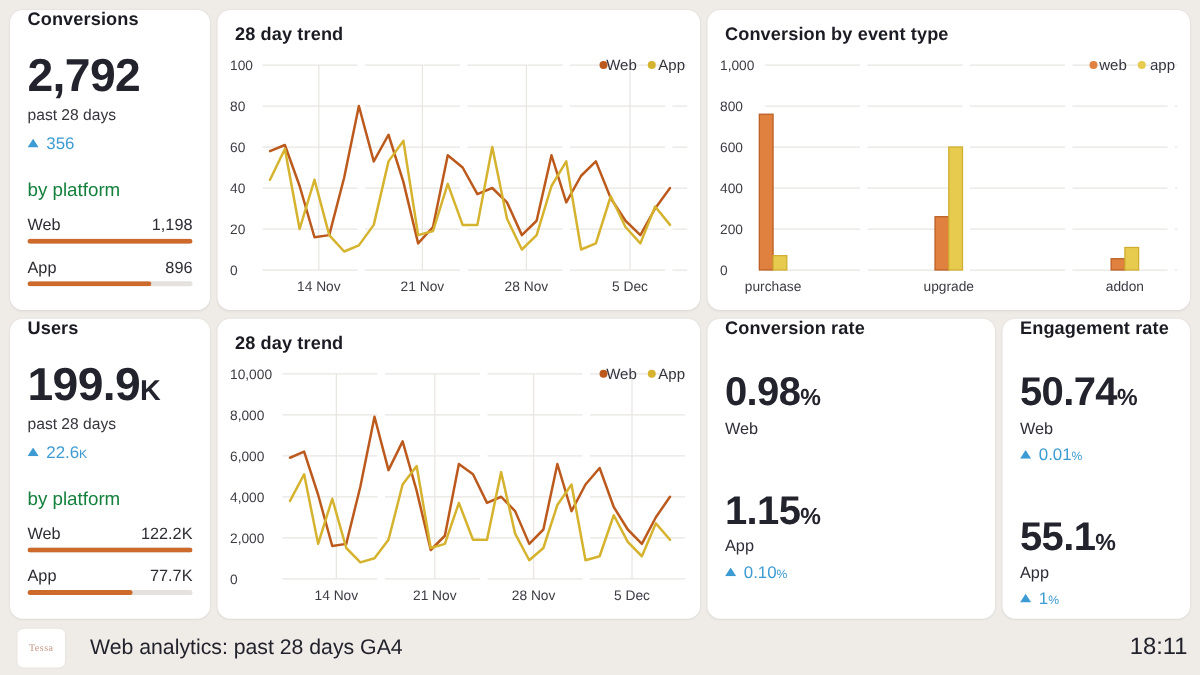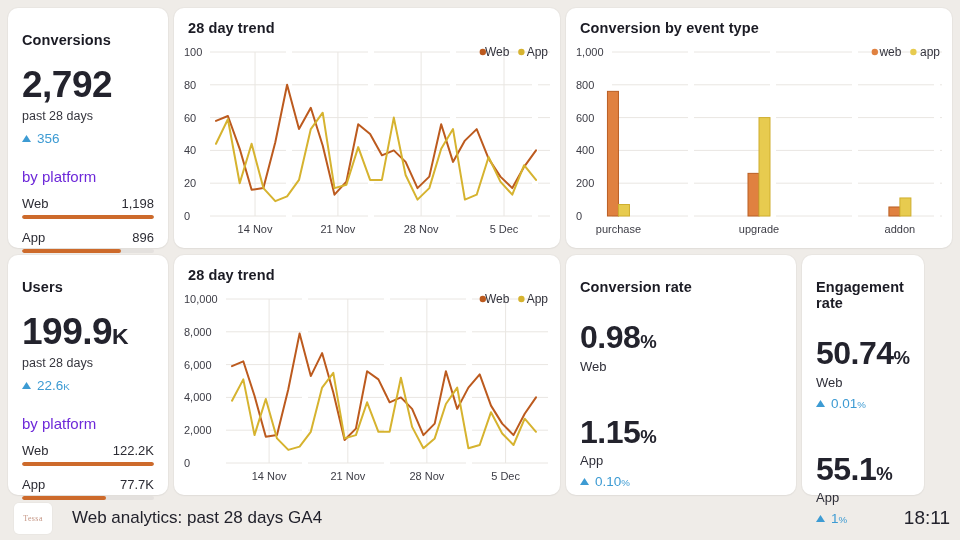--- a/index.html
+++ b/index.html
@@ -10,39 +10,39 @@
     color:#20202a;
   }
   .row { display:flex; gap:6px; padding:0 8px; }
   .row1 { margin-top:8px; }
   .row2 { margin-top:7px; }
   .card {
     background:#ffffff;
     border-radius:10px;
     height:240px;
     box-shadow:0 0 0 1px rgba(0,0,0,0.025), 0 1px 2px rgba(0,0,0,0.04);
-    padding:24px 14px;
+    padding:0 14px;
     position:relative;
   }
-  .w160{ width:160px; } .w386{ width:386px; } .w230{ width:230px; } .w150{ width:122px; }
+  .w160{ width:160px; } .w386{ width:386px; } .w230{ width:230px; } .w150{ width:150px; }
   .card h2 { font-size:14.5px; font-weight:700; color:#1b1b24; letter-spacing:0.1px; }
   .chart-card { padding:12px 10px; }
   .chart-card h2 { margin-left:4px; }
   .chart-mount { margin-top:8px; }
   svg { font-family:"Liberation Sans", sans-serif; display:block; }
   .ax { font-size:11px; fill:#3c3c45; }
   .leg { font-size:12px; fill:#34343e; }
   .grid { stroke:#e9e6e2; stroke-width:1; }
 
   .big { margin-top:18px; font-size:37px; font-weight:600; color:#23232d; letter-spacing:-0.5px; line-height:1.05; }
   .big .suffix { font-size:0.62em; font-weight:600; letter-spacing:0; }
   .period { margin-top:4px; font-size:12.5px; color:#36363e; }
   .delta { margin-top:8px; font-size:13.5px; color:#3d9bd3; display:flex; align-items:center; gap:6px; }
   .delta .dsuf { font-size:0.72em; }
-  .bd-label { margin-top:22px; font-size:15px; color:#6d28d9; }
+  .bd-label { margin-top:22px; font-size:15px; color:#15803d; }
   .prow { margin-top:11px; }
   .ptop { display:flex; justify-content:space-between; font-size:13px; color:#2c2c34; margin-bottom:4px; }
   .track { height:4px; background:#e4e1de; border-radius:2px; overflow:hidden; }
   .fill { height:100%; background:#cd6a2b; border-radius:2px; }
 
   .rate-card .metric { margin-top:26px; }
   .rate-card .metric + .metric { margin-top:42px; }
   .rate-card .val { font-size:32px; font-weight:600; color:#23232d; letter-spacing:-0.5px; line-height:1.05; }
   .rate-card .val .suffix { font-size:0.58em; font-weight:600; }
   .rate-card .mlabel { margin-top:4px; font-size:13px; color:#2e2e38; }

